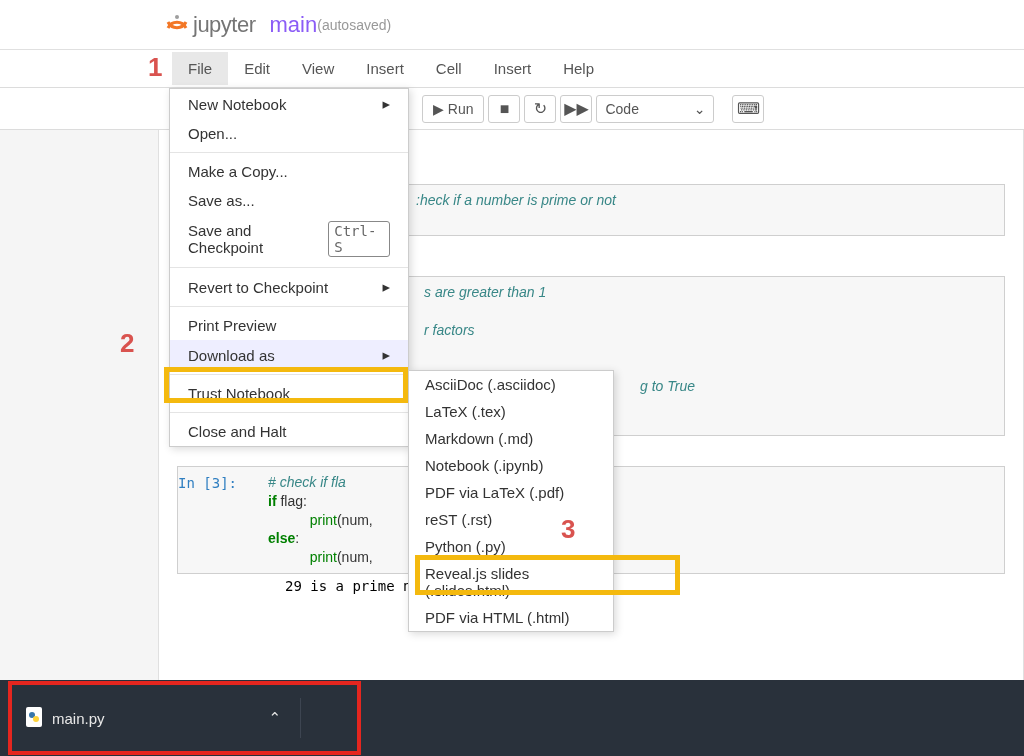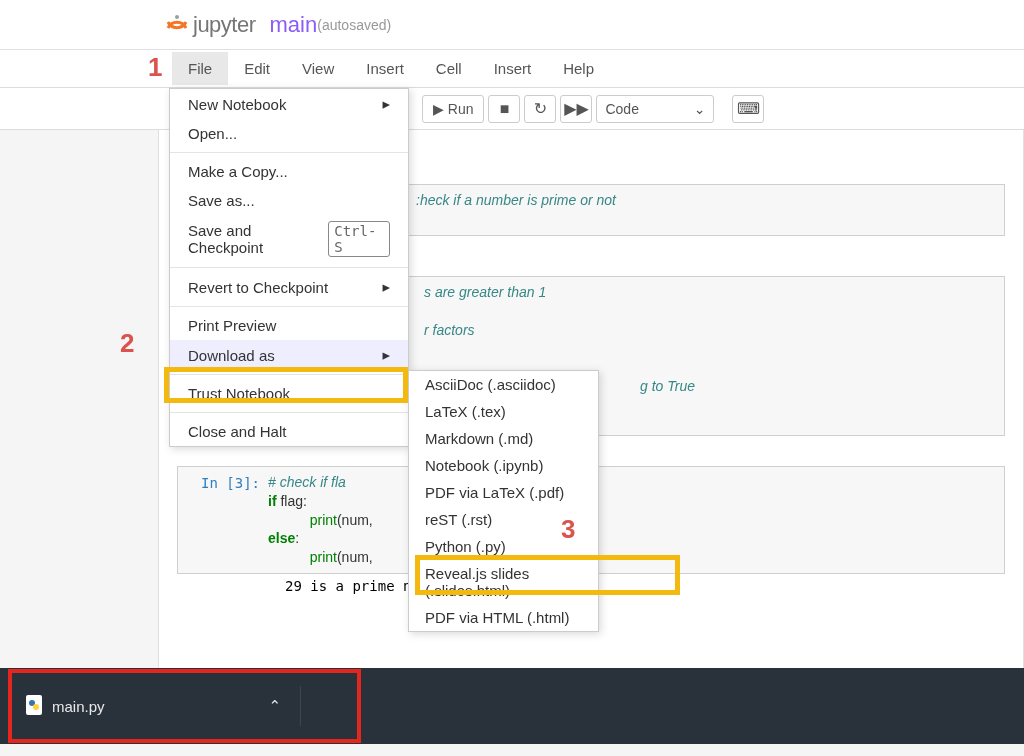--- a/index.html
+++ b/index.html
@@ -16,41 +16,41 @@
   .menu-item.active { background: #e8e8e8; }
   .toolbar { height: 42px; background: #fff; display: flex; align-items: center; padding-left: 422px; border-bottom: 1px solid #dcdcdc; gap: 4px; }
   .tool-btn { border: 1px solid #ccc; background: #fff; border-radius: 3px; height: 28px; display: flex; align-items: center; justify-content: center; cursor: pointer; color: #555; }
   .run-btn { padding: 0 10px; gap: 4px; font-size: 14px; }
   .sq-btn { width: 32px; }
   .celltype { border: 1px solid #ccc; border-radius: 3px; height: 28px; width: 118px; padding: 0 8px; font-size: 14px; color: #555; display: flex; align-items: center; justify-content: space-between; }
   .kbd-btn { margin-left: 14px; }
   .content-area { width: 866px; margin-left: 158px; background: #fff; min-height: 560px; border-left: 1px solid #e0e0e0; border-right: 1px solid #e0e0e0; position: relative; padding-top: 54px; }
   .cell { margin: 0 18px 16px; }
   .cell-inner { display: flex; border: 1px solid #cfcfcf; background: #f7f7f7; padding: 6px 0; }
-  .prompt { width: 90px; text-align: right; font-family: monospace; font-size: 14px; color: #307fc1; padding-top: 2px; padding-right: 8px; }
+  .prompt { width: 90px; text-align: left; font-family: monospace; font-size: 14px; color: #307fc1; padding-top: 2px; padding-right: 8px; }
   .code { font-family: monospace; font-size: 14px; line-height: 1.35; background: #f7f7f7; white-space: pre; color: #333; }
   .output { margin-left: 108px; font-family: monospace; font-size: 14px; padding: 4px 0; }
   .c-comment { color: #388787; font-style: italic; }
   .c-kword { color: #008000; font-weight: bold; text-align: center; }
   .c-builtin { color: #008000; margin-left: 8px; }
   .dropdown { position: absolute; left: 169px; top: 88px; width: 240px; background: #fff; border: 1px solid #ccc; box-shadow: 2px 2px 8px rgba(0,0,0,0.15); z-index: 10; }
   .dd-item { font-size: 15px; color: #333; padding: 6px 18px; cursor: pointer; display: flex; align-items: center; justify-content: space-between; }
   .dd-item.hover { background: #eef; gap: 10px; }
   .dd-sep { height: 1px; background: #e4e4e4; margin: 4px 0; }
   .dd-shortcut { border: 1px solid #888; font-family: monospace; font-size: 14px; padding: 1px 5px; border-radius: 3px; color: #666; }
-  .submenu { position: absolute; left: 408px; top: 370px; width: 191px; background: #fff; border: 1px solid #ccc; box-shadow: 2px 2px 8px rgba(0,0,0,0.15); z-index: 11; }
+  .submenu { position: absolute; left: 408px; top: 370px; width: 206px; background: #fff; border: 1px solid #ccc; box-shadow: 2px 2px 8px rgba(0,0,0,0.15); z-index: 11; }
   .submenu .dd-item { padding: 5px 16px; }
   .annot-num { position: absolute; font-size: 26px; font-weight: bold; color: #d9534f; z-index: 20; }
   .n1 { left: 148px; top: 52px; }
   .n2 { left: 120px; top: 328px; }
   .n3 { left: 561px; top: 514px; }
   .hl-box { position: absolute; border: 5px solid #f4b90e; z-index: 19; pointer-events: none; }
   .hl2 { left: 164px; top: 367px; width: 244px; height: 36px; }
   .hl3 { left: 415px; top: 555px; width: 265px; height: 40px; }
-  .taskbar { position: absolute; left: 0; bottom: 12px; width: 100%; height: 76px; background: #29313b; display: flex; align-items: center; z-index: 5; }
+  .taskbar { position: absolute; left: 0; bottom: 0; width: 100%; height: 76px; background: #29313b; display: flex; align-items: center; z-index: 5; }
   .tb-item { border: 4px solid #e5261f; width: 353px; height: 74px; display: flex; align-items: center; margin-left: 8px; padding-left: 14px; color: #e8e8e8; font-size: 15px; gap: 10px; position: relative; }
   .tb-arrow { position: absolute; right: 76px; }
   .tb-sep { position: absolute; right: 56px; height: 40px; width: 1px; background: #3d4551; }
 </style>
 </head>
 <body>
 
 <div class="header">
   <div class="logo">
     <span class="logo-icon">

